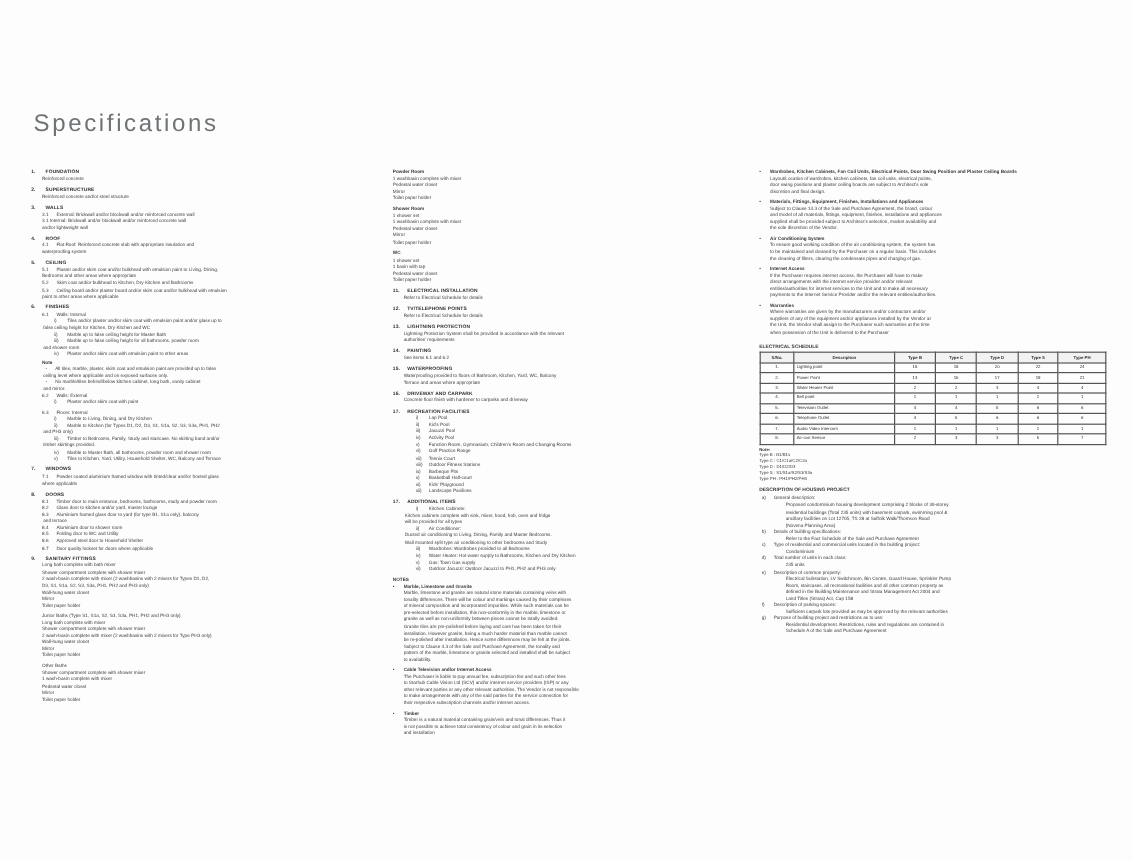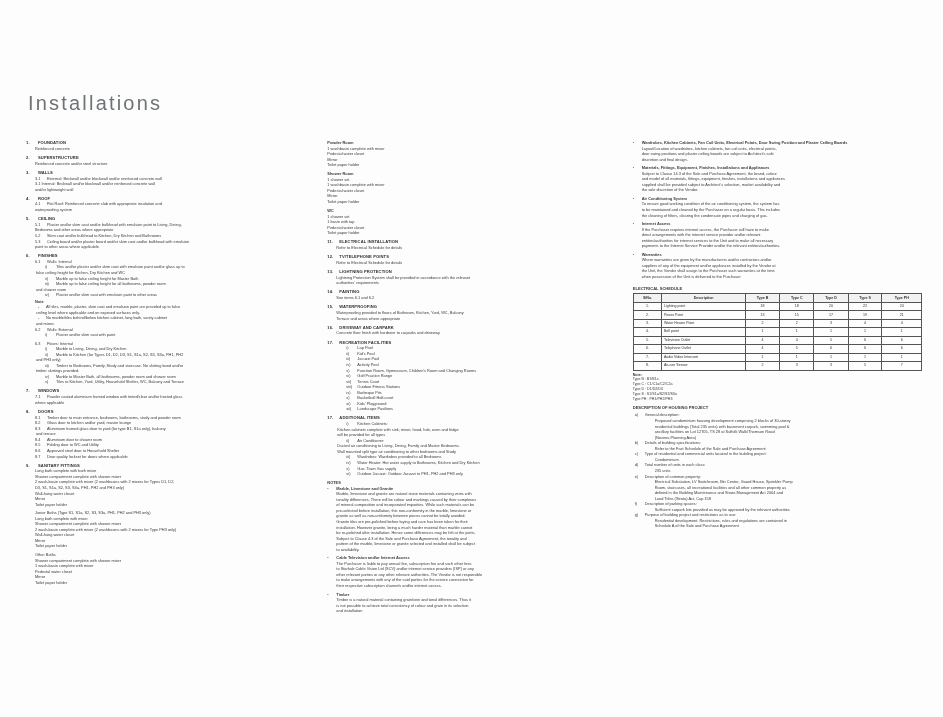--- a/index.html
+++ b/index.html
@@ -141,21 +141,21 @@
   }
   .alpha-mark { width: 7px; flex: none; }
   .alpha-txt { flex: 1; }
   .indent-txt { padding-left: 10px; }
 </style>
 </head>
 <body>
 
 <div class="page">
 
-  <div class="title">Installations</div>
+  <div class="title">Specifications</div>
 
   <div class="columns">
 
     <div class="col left" id="left-col">
         <div class="sec">
           <div class="sec-head">
             <span class="sec-num">1.</span>
             <span class="sec-title">FOUNDATION</span>
           </div>
           <div class="plain">Reinforced concrete</div>

